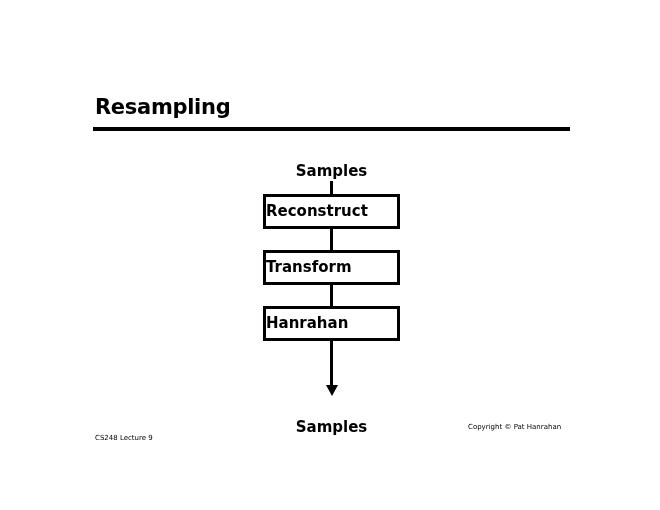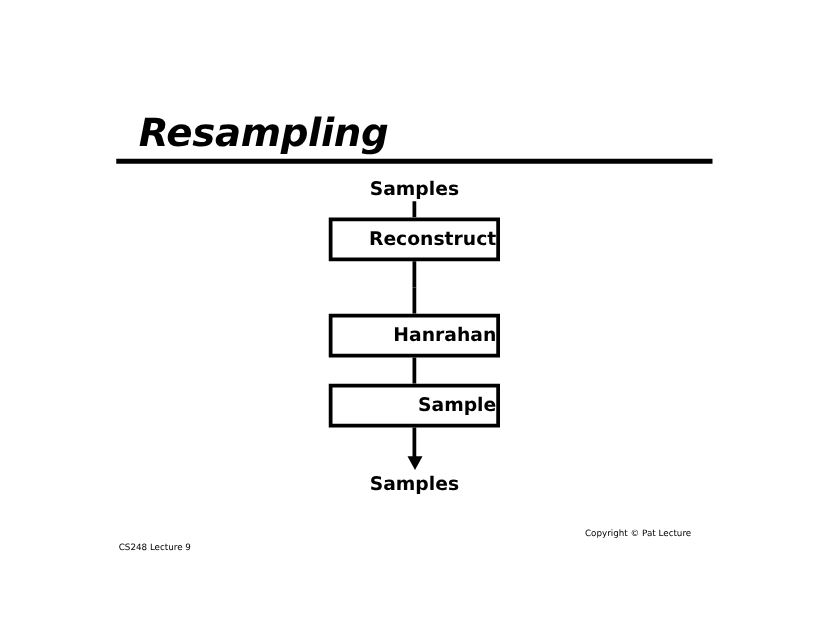--- a/index.html
+++ b/index.html
@@ -12,28 +12,27 @@
     height: 510px;
     position: relative;
     overflow: hidden;
     font-family: "DejaVu Sans", sans-serif;
     color: #000000;
   }
 
   
   #slide-title {
     position: absolute;
-    left: 111px;
+    left: 95px;
     top: 92px;
-    font-size: 31px;
+    font-size: 21px;
     font-weight: bold;
     letter-spacing: -0.3px;
     line-height: 30px;
     white-space: nowrap;
-    font-style: italic;
   }
   #title-rule {
     position: absolute;
     left: 93px;
     top: 127px;
     width: 477px;
     height: 4px;
     background: #000000;
   }
 
@@ -44,31 +43,32 @@
     top: 142px;
     width: 137px;
   }
 
   .flow-label {
     font-size: 15px;
     font-weight: bold;
     text-align: center;
     line-height: 19px;
     white-space: nowrap;
+    margin-top: 20px;
   }
 
   .flow-box {
     box-sizing: border-box;
     width: 137px;
     height: 35px;
     border: 3px solid #000000;
     background: #ffffff;
     display: flex;
     align-items: center;
-    justify-content: flex-end;
+    justify-content: flex-start;
   }
   .flow-box > span {
     font-size: 15px;
     font-weight: bold;
     line-height: 17px;
     white-space: nowrap;
   }
 
   
   .connector {
@@ -124,33 +124,33 @@
   <div class="flow-label">Samples</div>
 
   <div class="connector short-top"></div>
 
   <div class="flow-box">
     <span>Reconstruct</span>
   </div>
 
   <div class="connector"></div>
 
+  <div class="flow-box">
+    <span>Transform</span>
+  </div>
 
   <div class="connector"></div>
 
   <div class="flow-box">
     <span>Hanrahan</span>
   </div>
 
   <div class="connector"></div>
 
-  <div class="flow-box">
-    <span>Sample</span>
-  </div>
 
   <div class="connector-arrow"></div>
   <div class="gap-after-arrow"></div>
 
   <div class="flow-label">Samples</div>
 </div>
 
 <div class="footer-text" id="footer-left">CS248 Lecture 9</div>
-<div class="footer-text" id="footer-right">Copyright © Pat Lecture</div>
+<div class="footer-text" id="footer-right">Copyright © Pat Hanrahan</div>
 
 </body></html>

